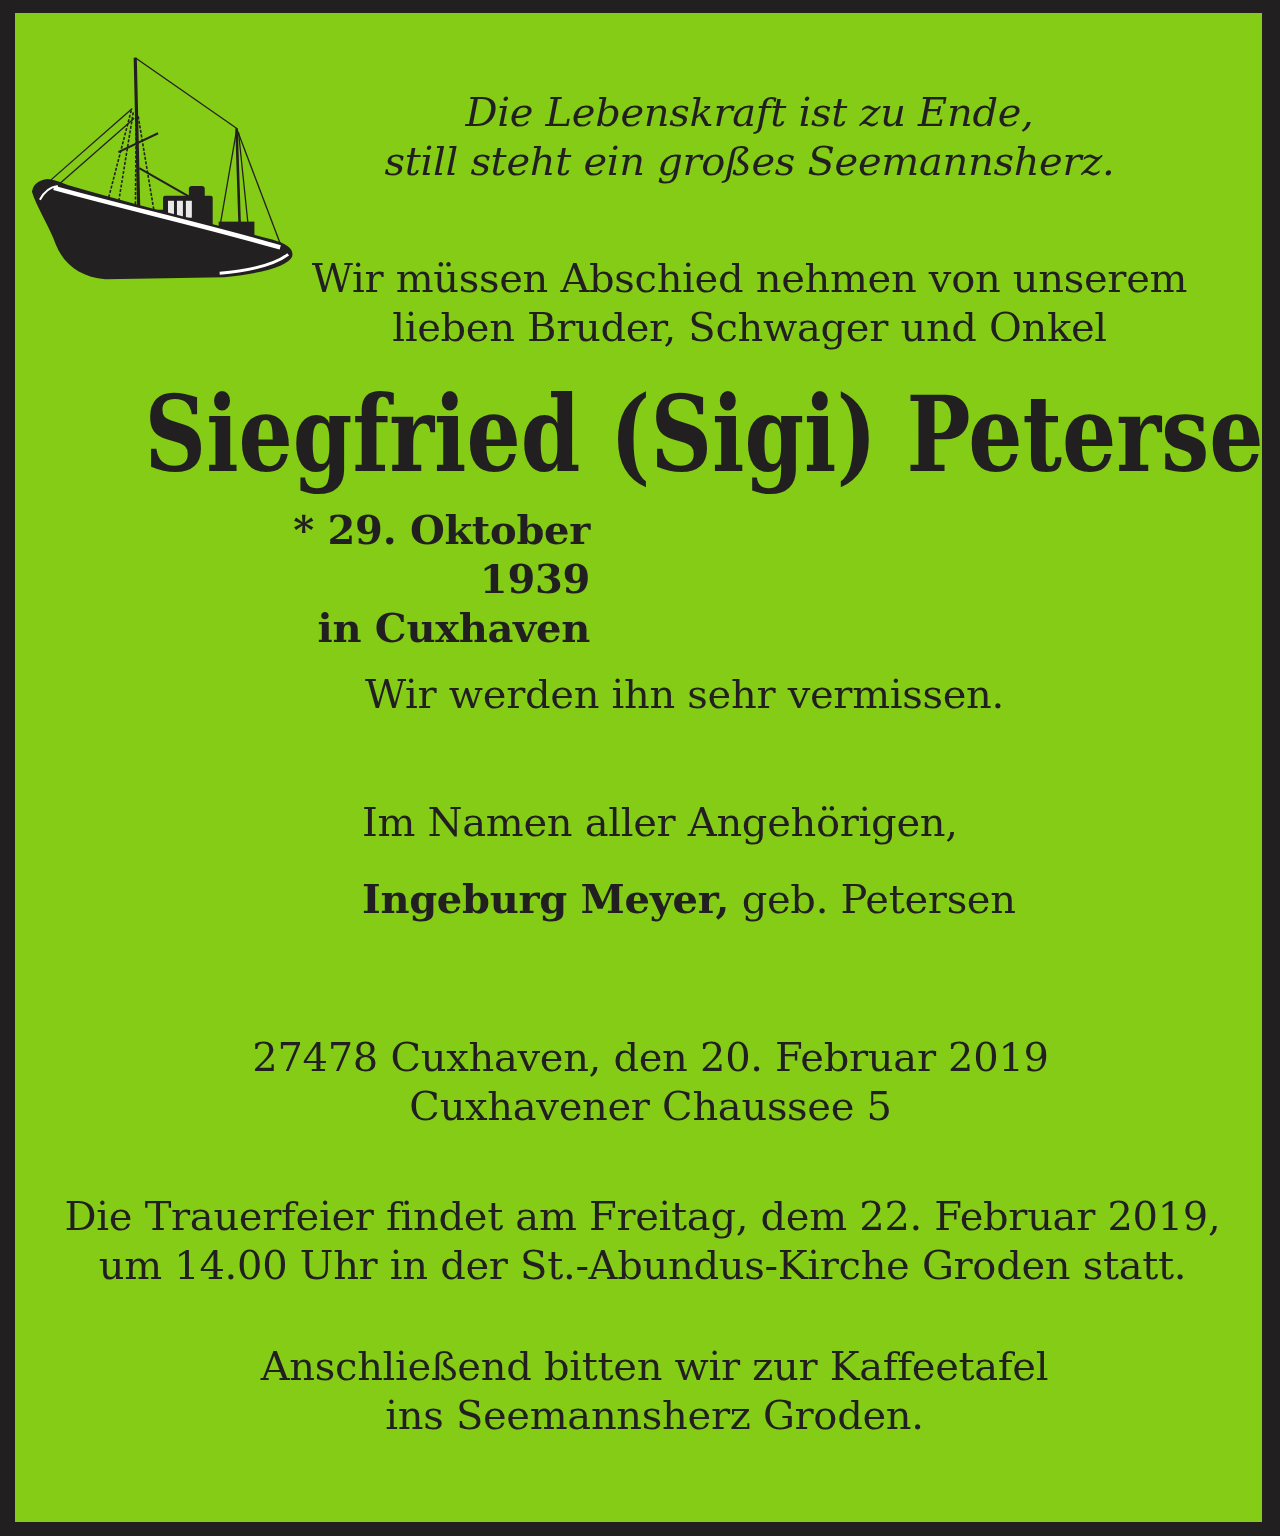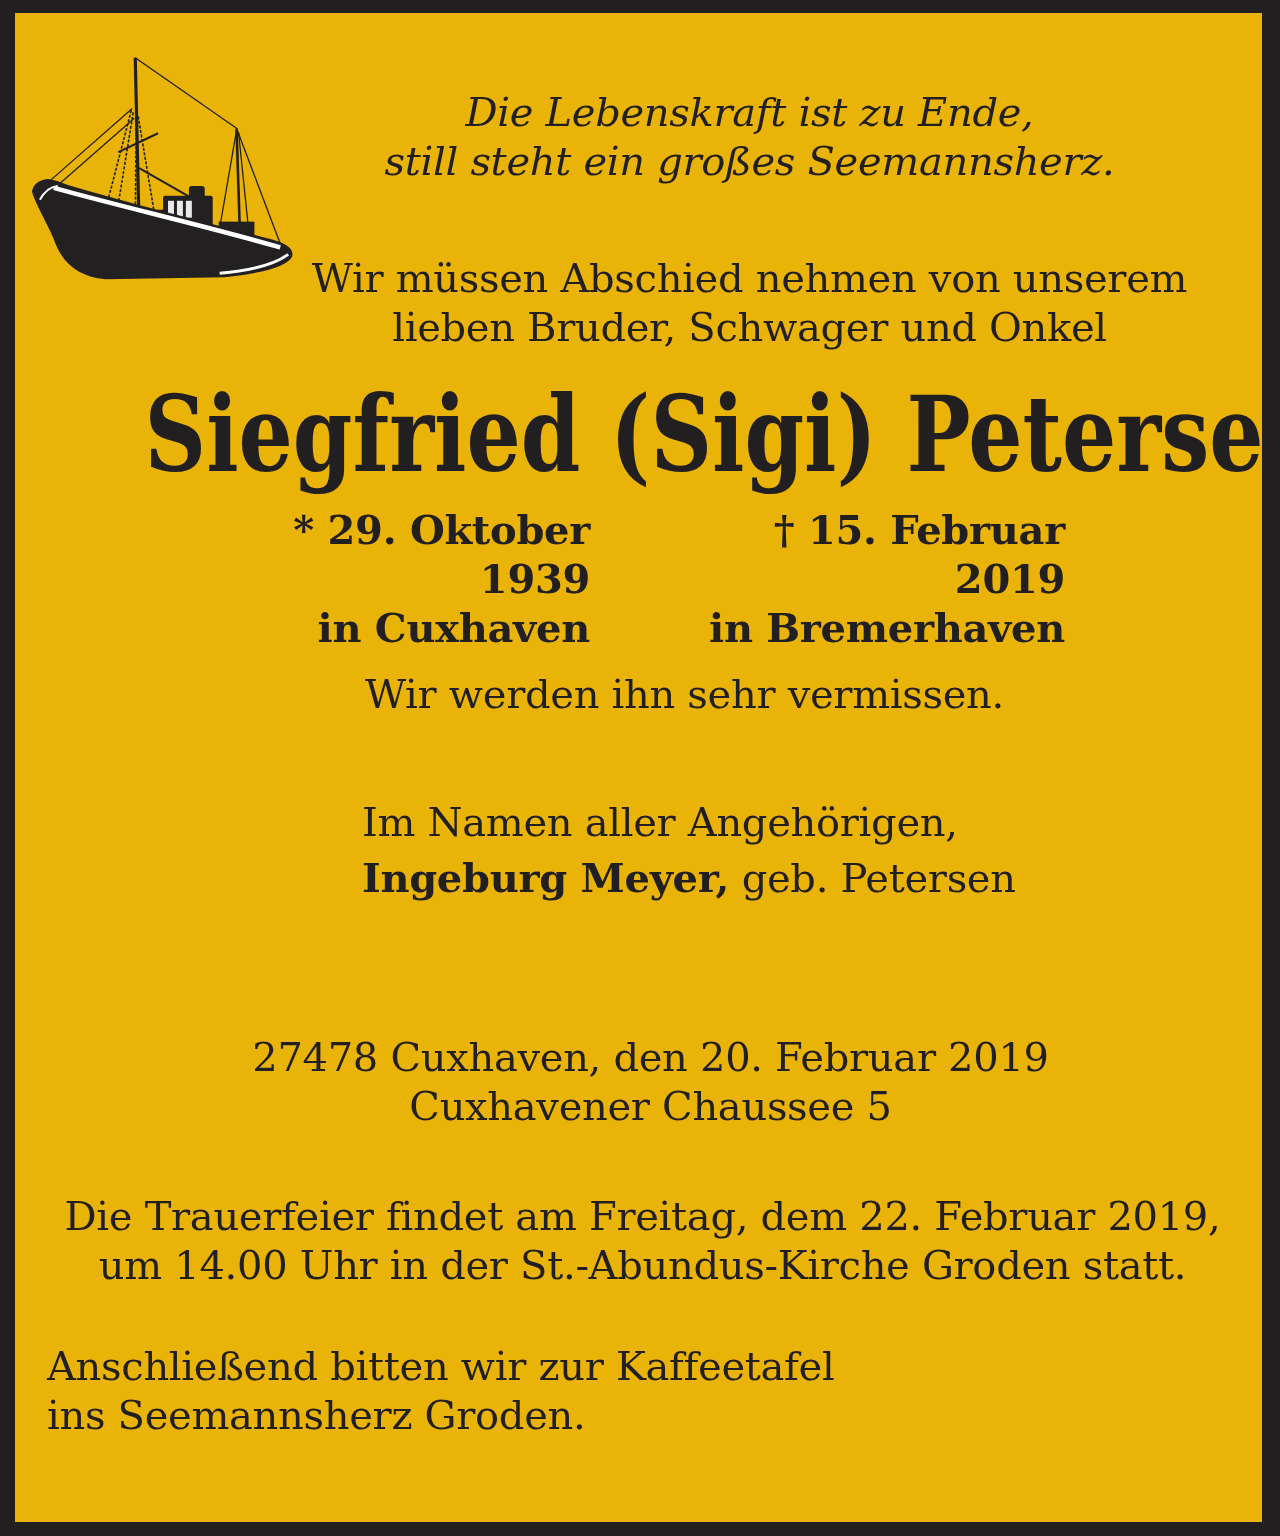--- a/index.html
+++ b/index.html
@@ -43,31 +43,31 @@
   .deceased-name .squeeze{
     display:inline-block;
     transform:scaleX(0.82);
     transform-origin:center;
   }
   .dates-col{top:492px;width:400px;text-align:right;font-weight:bold;}
   .birth-col{left:175px;}
   .death-col{left:650px;}
   .missing-line{top:657px;left:350px;}
   .behalf-block{top:785px;left:347px;}
-  .behalf-block .mourner-line{margin-top:6px;}
+  .behalf-block .mourner-line{margin-top:27px;}
   .bold{font-weight:bold;}
   .place-date{top:1020px;left:0;right:0;text-align:center;padding-left:24px;}
   .funeral{top:1179px;left:8px;right:0;text-align:center;}
-  .coffee{top:1329px;left:0;right:0;margin-left:32px;}
+  .coffee{top:1329px;left:0;right:0;text-align:center;margin-left:32px;}
   .ship{top:37px;left:11px;width:288px;height:240px;}
 </style>
 </head>
 <body>
 
-<div class="page" style="border-color: rgb(34, 31, 32); background: #eab308; color: rgb(34, 31, 32);">
+<div class="page" style="border-color: rgb(34, 31, 32); background: #84cc16; color: rgb(34, 31, 32);">
 
   <svg class="abs ship" viewBox="0 0 290 240" aria-hidden="true">
     <g stroke="#232021" fill="none">
 
       <line x1="110" y1="7" x2="114" y2="182" stroke-width="3.2"></line>
       <line x1="212" y1="78" x2="216" y2="202" stroke-width="2.6"></line>
 
       <line x1="110" y1="7" x2="212" y2="78" stroke-width="1.3"></line>
       <line x1="212" y1="78" x2="259" y2="202" stroke-width="1.3"></line>
       <line x1="212" y1="80" x2="192" y2="196" stroke-width="1.3"></line>
@@ -118,24 +118,20 @@
   </div>
 
   <h1 class="abs deceased-name">
     <span class="squeeze">Siegfried (Sigi) Petersen</span>
   </h1>
 
   <div class="abs body-text dates-col birth-col">
     <div>* 29. Oktober 1939</div>
     <div>in Cuxhaven</div>
   </div>
-  <div class="abs body-text dates-col death-col">
-    <div>† 15. Februar 2019</div>
-    <div>in Bremerhaven</div>
-  </div>
 
   <div class="abs body-text missing-line">Wir werden ihn sehr vermissen.</div>
 
   <div class="abs body-text behalf-block">
     <div>Im Namen aller Angehörigen,</div>
     <div class="mourner-line">
       <span class="bold">Ingeburg Meyer,</span>
       <span>geb. Petersen</span>
     </div>
   </div>

